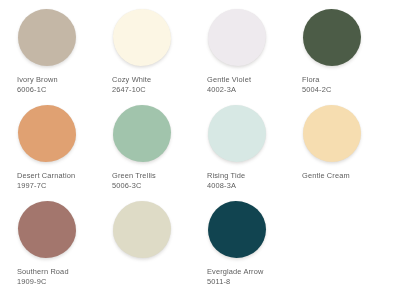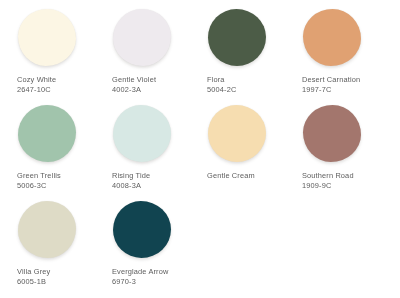--- a/index.html
+++ b/index.html
@@ -73,20 +73,29 @@
   .swatch-code {
     margin-top: 0.5px;
   }
 </style>
 </head>
 <body style="background: rgb(255, 255, 255);">
 
 <main id="palette-grid">
     <div class="swatch-cell">
       <div class="swatch-dot-wrap">
+        <div class="swatch-dot" style="background: rgb(196, 183, 166); border-radius: 49% 51% 50% 50% / 50% 49% 51% 50%;"></div>
+      </div>
+      <div class="swatch-label">
+        <span class="swatch-name">Ivory Brown</span>
+        <span class="swatch-code">6006-1C</span>
+      </div>
+    </div>
+    <div class="swatch-cell">
+      <div class="swatch-dot-wrap">
         <div class="swatch-dot" style="background: rgb(252, 246, 228); border-radius: 51% 49% 52% 48% / 48% 52%;"></div>
       </div>
       <div class="swatch-label">
         <span class="swatch-name">Cozy White</span>
         <span class="swatch-code">2647-10C</span>
       </div>
     </div>
     <div class="swatch-cell">
       <div class="swatch-dot-wrap">
         <div class="swatch-dot" style="background: rgb(238, 234, 238); border-radius: 50% 50% 48% 52% / 52% 48%;"></div>
@@ -146,27 +155,23 @@
       </div>
       <div class="swatch-label">
         <span class="swatch-name">Southern Road</span>
         <span class="swatch-code">1909-9C</span>
       </div>
     </div>
     <div class="swatch-cell">
       <div class="swatch-dot-wrap">
         <div class="swatch-dot" style="background: rgb(222, 219, 198); border-radius: 50% 50% 48% 52% / 52% 48%;"></div>
       </div>
-      <div class="swatch-label">
-        <span class="swatch-name">Villa Grey</span>
-        <span class="swatch-code">6005-1B</span>
-      </div>
     </div>
     <div class="swatch-cell">
       <div class="swatch-dot-wrap">
         <div class="swatch-dot" style="background: rgb(17, 68, 80); border-radius: 48% 52% 51% 49% / 51% 50% 50% 49%;"></div>
       </div>
       <div class="swatch-label">
         <span class="swatch-name">Everglade Arrow</span>
-        <span class="swatch-code">6970-3</span>
+        <span class="swatch-code">5011-8</span>
       </div>
     </div>
   </main>
 
 </body></html>

